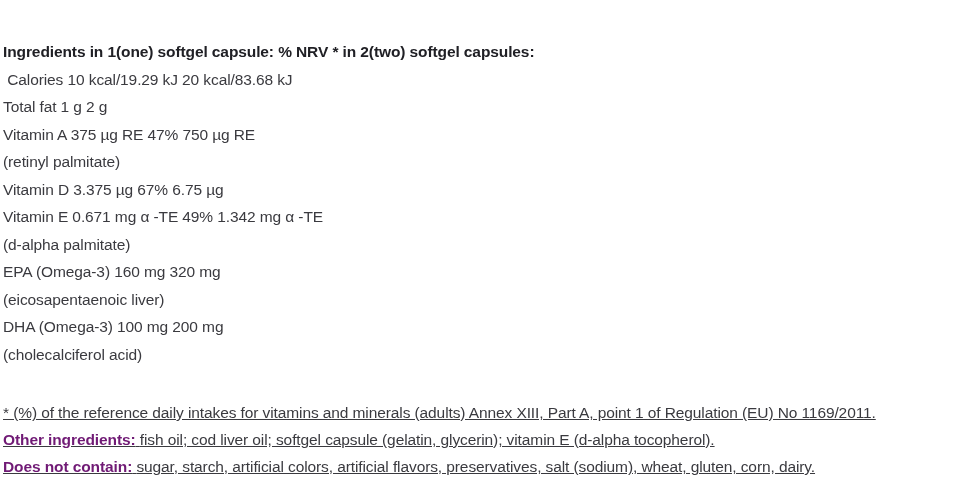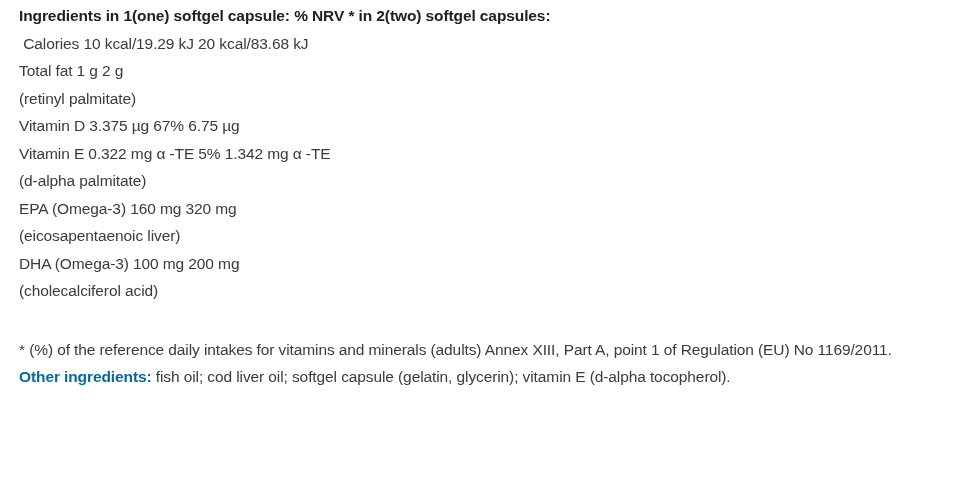--- a/index.html
+++ b/index.html
@@ -8,60 +8,64 @@
     background: #ffffff;
   }
   body {
     width: 953px;
     height: 504px;
     overflow: hidden;
     font-family: "Liberation Sans", sans-serif;
     color: #3a3a3f;
   }
   main {
-    padding: 2px 8px 0 19px;
+    padding: 2px 8px 0 3px;
+    margin-top: 36px;
   }
   p {
     margin: 0;
     font-size: 15.5px;
     line-height: 27.5px;
     white-space: pre-wrap;
     letter-spacing: -0.1px;
   }
   .hdr {
     font-weight: 700;
     color: #202025;
   }
   .footer-block {
     margin-top: 31px;
   }
   .footer-block p {
     line-height: 27px;
+    text-decoration: underline;
   }
   .bold-label {
     font-weight: 700;
-    color: #0369a1;
+    color: #701a75;
   }
 </style>
 </head>
 <body>
 
 <main>
 
   <p class="hdr">Ingredients in 1(one) softgel capsule: % NRV * in 2(two) softgel capsules:</p>
 
   <p> Calories 10 kcal/19.29 kJ 20 kcal/83.68 kJ</p>
   <p>Total fat 1 g 2 g</p>
+  <p>Vitamin A 375 µg RE 47% 750 µg RE</p>
   <p>(retinyl palmitate)</p>
   <p>Vitamin D 3.375 µg 67% 6.75 µg</p>
-  <p>Vitamin E 0.322 mg α -TE 5% 1.342 mg α -TE</p>
+  <p>Vitamin E 0.671 mg α -TE 49% 1.342 mg α -TE</p>
   <p>(d-alpha palmitate)</p>
   <p>EPA (Omega-3) 160 mg 320 mg</p>
   <p>(eicosapentaenoic liver)</p>
   <p>DHA (Omega-3) 100 mg 200 mg</p>
   <p>(cholecalciferol acid)</p>
 
   <section class="footer-block">
     <p>* (%) of the reference daily intakes for vitamins and minerals (adults) Annex XIII, Part A, point 1 of Regulation (EU) No 1169/2011.</p>
     <p><span class="bold-label">Other ingredients:</span> <span>fish oil; cod liver oil; softgel capsule (gelatin, glycerin); vitamin E (d-alpha tocopherol).</span></p>
+    <p><span class="bold-label">Does not contain:</span> <span>sugar, starch, artificial colors, artificial flavors, preservatives, salt (sodium), wheat, gluten, corn, dairy.</span></p>
   </section>
 
 </main>
 
 </body></html>

